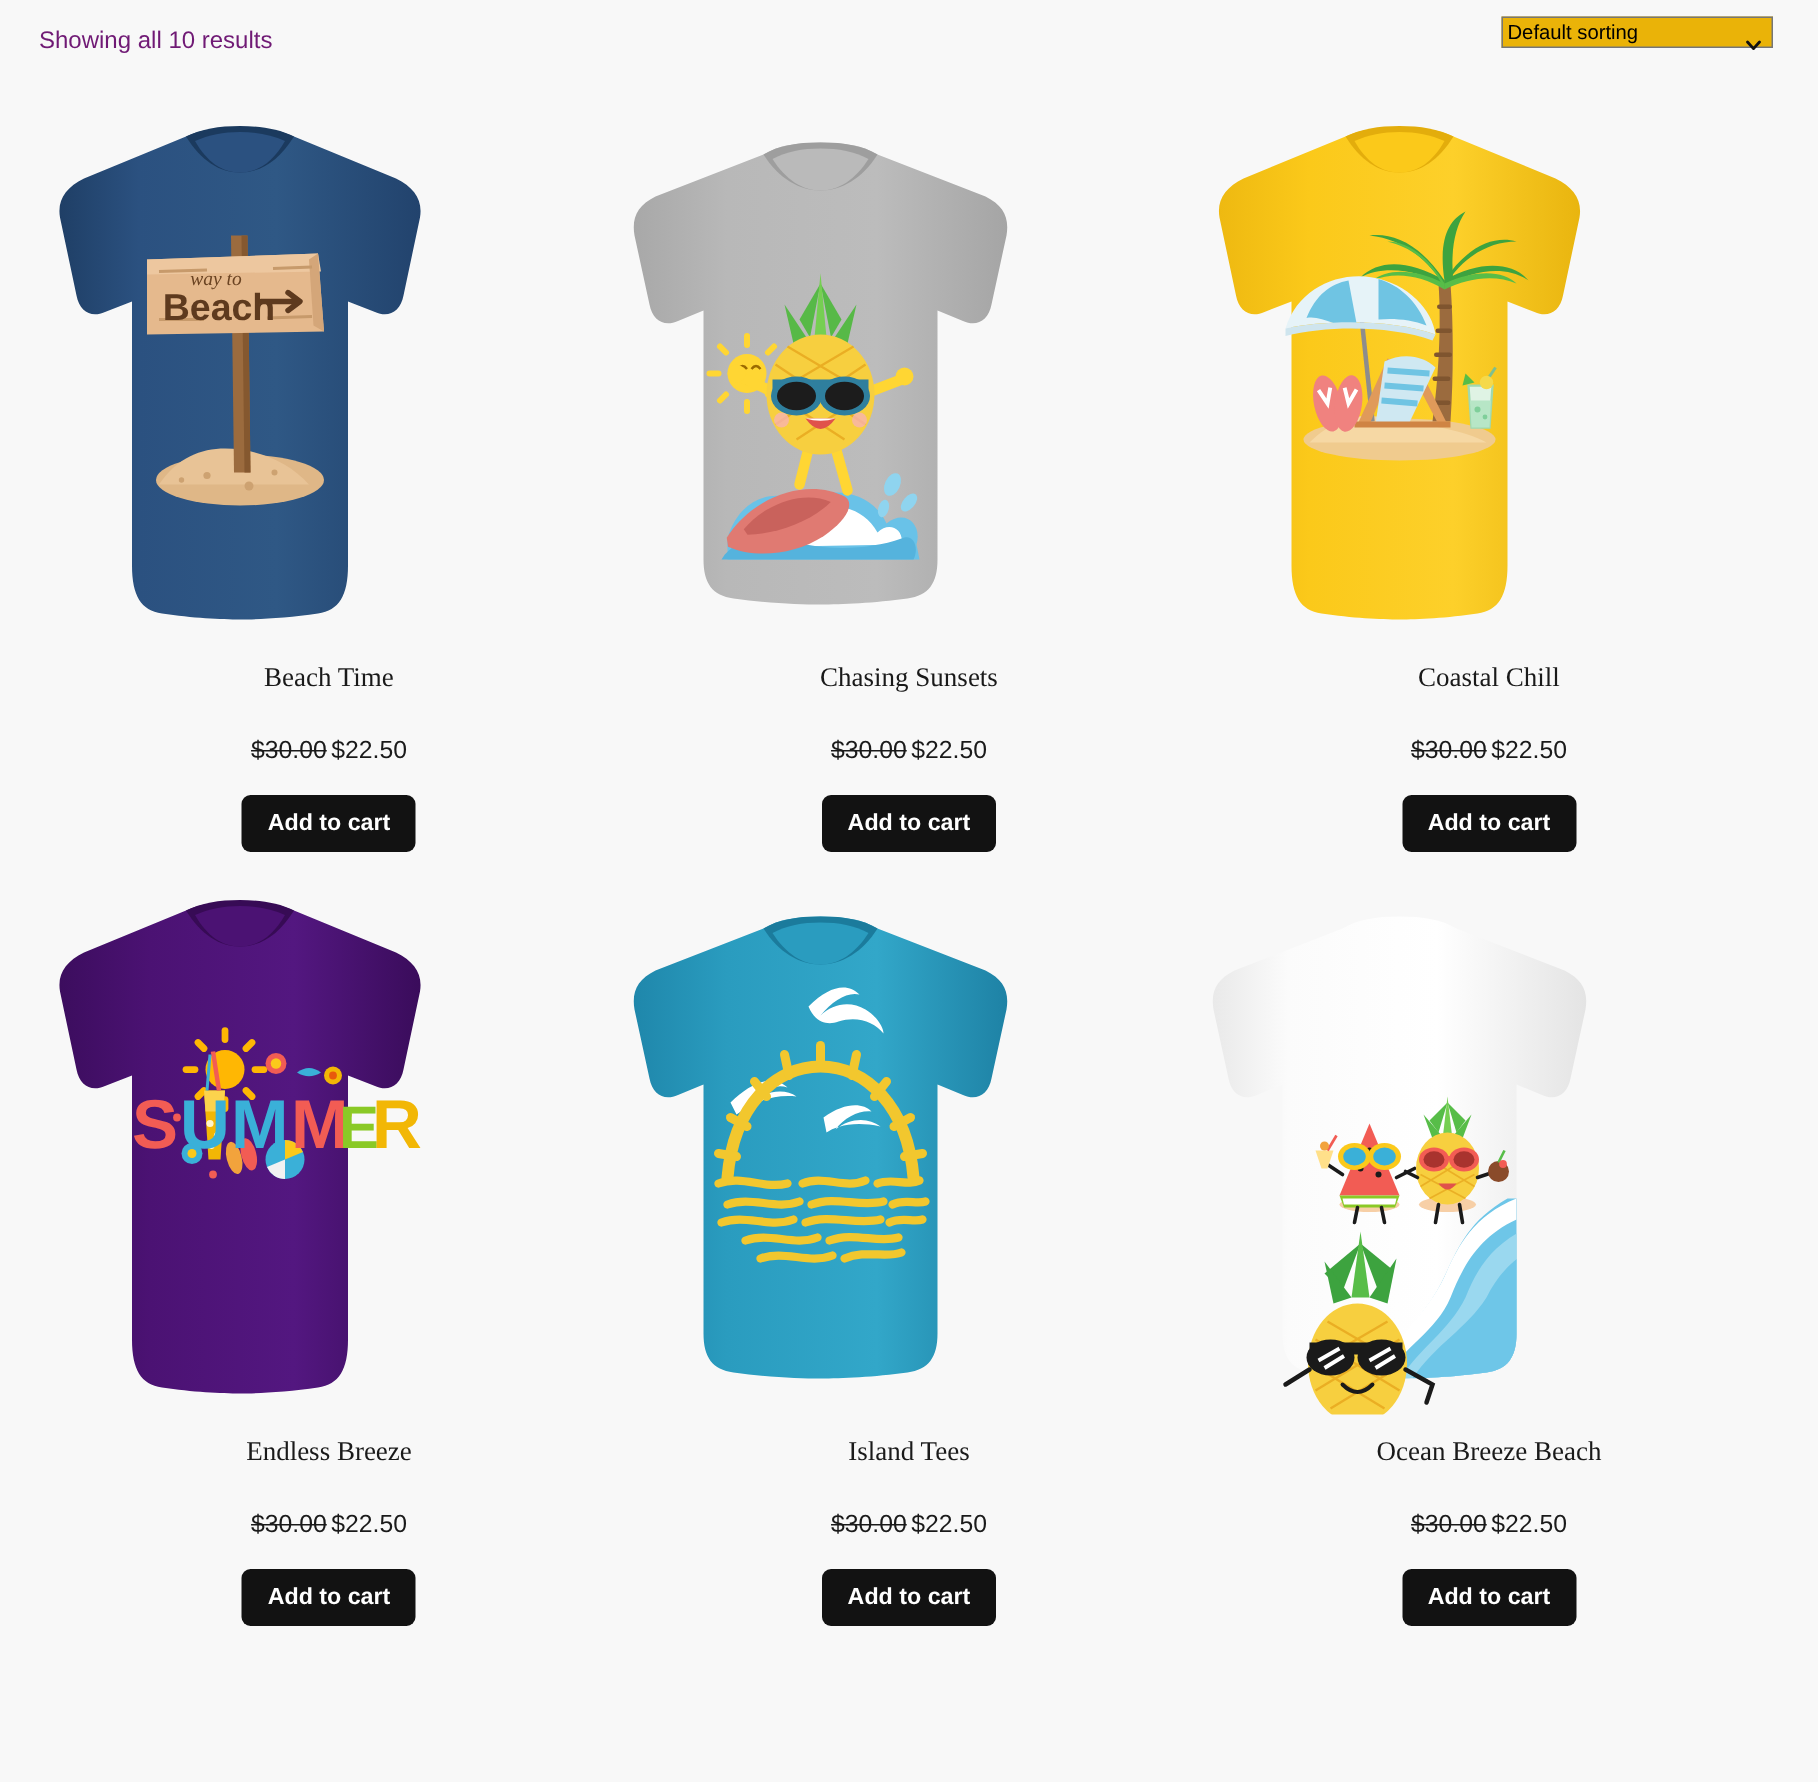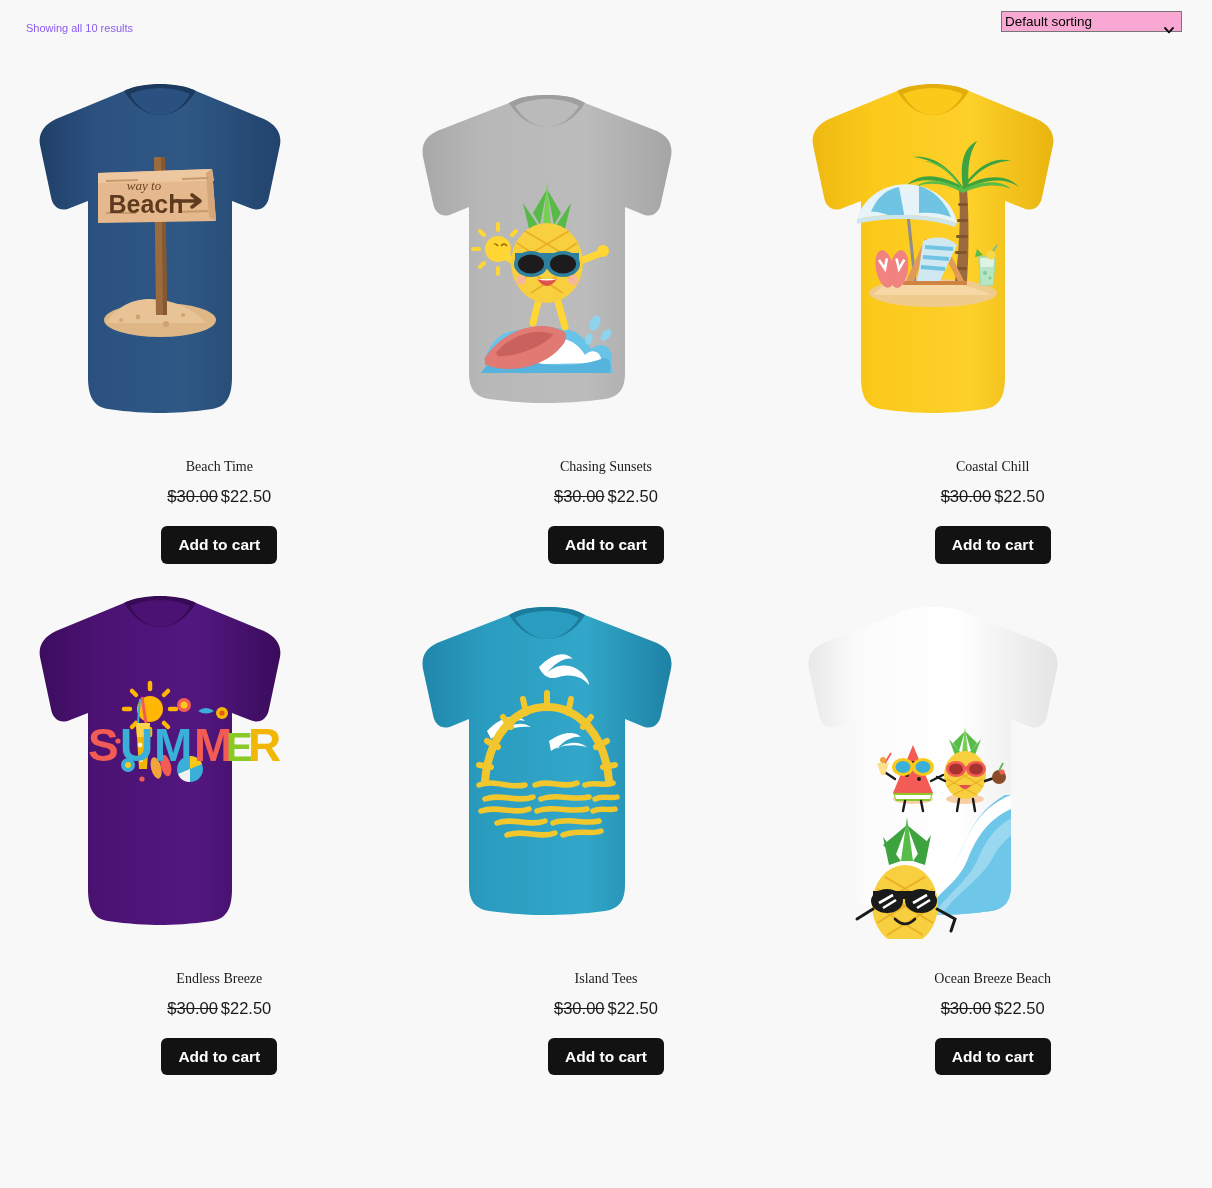--- a/index.html
+++ b/index.html
@@ -22,34 +22,34 @@
     padding-top: 14px;
     line-height: 1.2;
   }
 
   .toolbar {
     position: relative;
     height: 34px;
     margin-top: 18px;
   }
   .result-count {
-    font-size: 11px;
-    color: #8b5cf6;
+    font-size: 16px;
+    color: #701a75;
     line-height: 20px;
     position: absolute;
     left: 0; top: 0;
   }
   .sort-select {
     position: absolute;
     right: 2px; top: -9px;
     width: 181px; height: 21px;
     font-family: "Liberation Sans", sans-serif;
     font-size: 13.5px;
     color: #000;
-    background: #f9a8d4;
+    background: #eab308;
     border: 1px solid #767676;
     border-radius: 0;
     padding: 0 2px 0 3px;
     line-height: 19px;
     appearance: none;
     -webkit-appearance: none;
   }
   .select-wrap { position: absolute; right: 2px; top: 2px; }
   .select-wrap .chev {
     position: absolute; right: 9px; top: 4px;
@@ -74,30 +74,30 @@
     width: 100%;
     height: 356px;
     display: flex;
     align-items: center;
     justify-content: flex-start;
   }
   .thumb svg { display: block; }
 
   .prod-title {
     font-family: "Liberation Serif", serif;
-    font-size: 14px;
+    font-size: 18px;
     color: #1a1a1a;
-    margin-top: 28px;
+    margin-top: 10px;
     text-align: center;
     line-height: 1.3;
   }
   .price {
     font-size: 16.5px;
     color: #1a1a1a;
-    margin-top: 11px;
+    margin-top: 28px;
     text-align: center;
     white-space: nowrap;
   }
   .price .old { text-decoration: line-through; }
   .price .new { margin-left: 3px; }
 
   .add-btn {
     margin-top: 20px;
     background: #121212;
     color: #ffffff;

